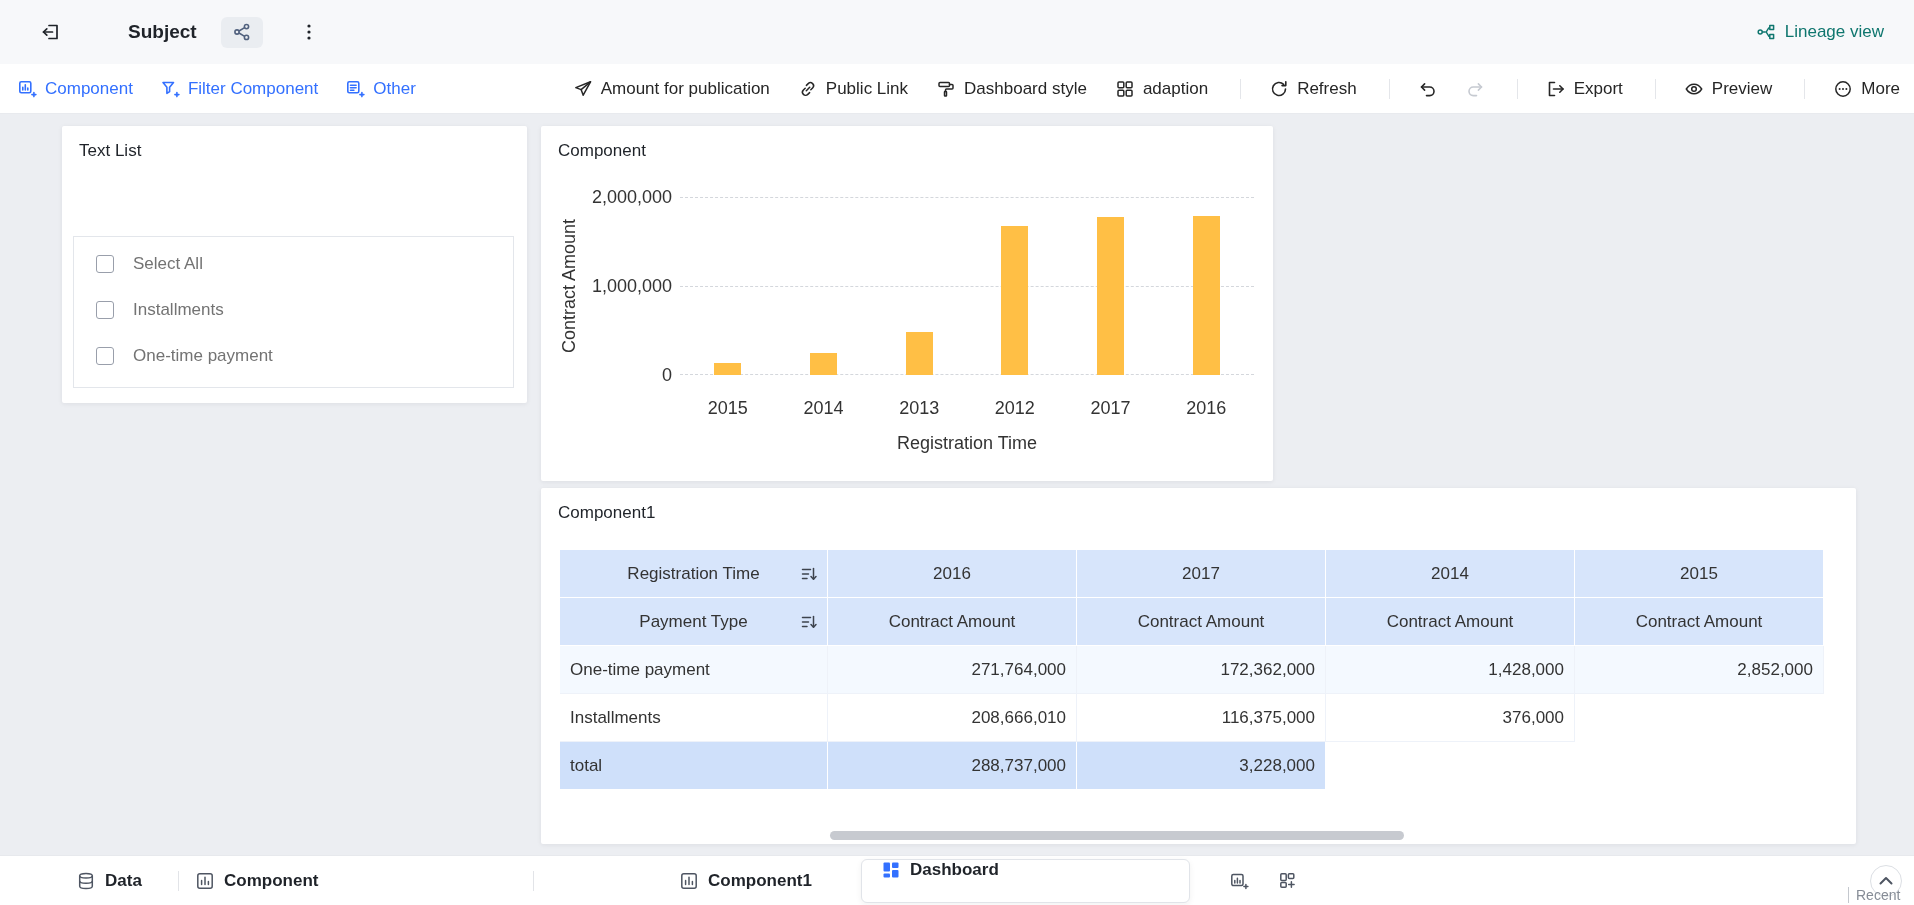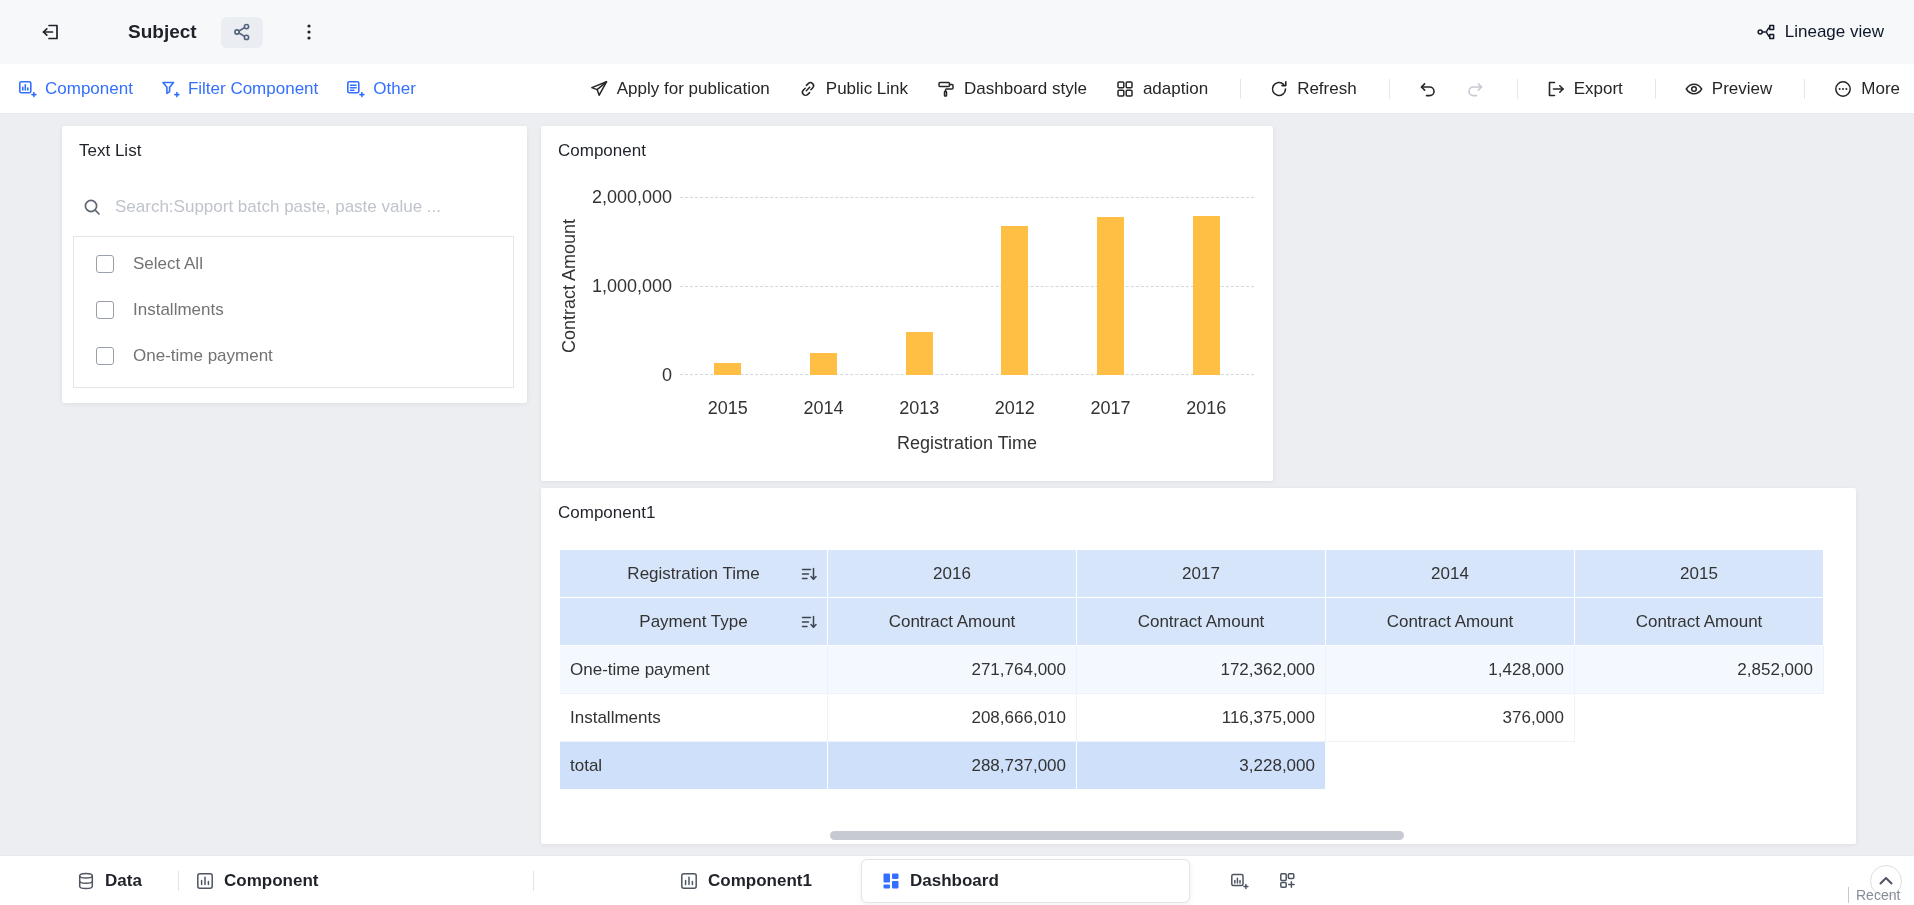--- a/index.html
+++ b/index.html
@@ -8,21 +8,21 @@
   .app{position:relative;width:1914px;height:905px;display:flex;flex-direction:column;overflow:hidden;background:#eceef2}
   svg{display:block}
 
   
   .topbar{height:64px;background:#f7f8fa;display:flex;align-items:center;padding:0 30px 0 40px;flex:0 0 auto}
   .icon-btn{display:flex;align-items:center;justify-content:center;cursor:pointer;background:none;border:none;color:#1f2329}
   .tb-title{font-size:19px;font-weight:700;margin-left:66px;color:#1f2329}
   .pill{margin-left:24px;width:42px;height:31px;border-radius:6px;background:#eaedf1;color:#51617e}
   .kebab{margin-left:36px}
   .spacer{flex:1}
-  .lineage{display:flex;align-items:center;gap:9px;font-size:17px;color:#0f172a;cursor:pointer}
+  .lineage{display:flex;align-items:center;gap:9px;font-size:17px;color:#0f766e;cursor:pointer}
 
   
   .toolbar{height:50px;background:#fff;border-bottom:1px solid #e8eaee;display:flex;align-items:center;padding:0 14px 0 17px;flex:0 0 auto}
   .tbtn{display:flex;align-items:center;gap:8px;font-size:17px;color:#262626;cursor:pointer;white-space:nowrap}
   .tbtn.blue{color:#3370ff}
   .tgroup-left{display:flex;align-items:center;gap:27px}
   .tgroup-right{display:flex;align-items:center;margin-left:auto}
   .tgroup-right .tbtn{margin-right:28px}
   .tgroup-right .tbtn:last-child{margin-right:0}
   .tsep{width:1px;height:20px;background:#e4e6ea;margin:0 28px 0 4px}
@@ -67,21 +67,21 @@
   .tr.r0 .tc{background:#f4f9ff}
   .tr.total .tc{background:#cfe0fa;border-right:1px solid #fff;border-bottom:1px solid #fff}
   .sort-ic{position:absolute;right:9px;top:50%;transform:translateY(-50%);display:flex;cursor:pointer}
   .hscroll{position:absolute;left:289px;bottom:4px;width:574px;height:9px;border-radius:5px;background:#c7cad0;cursor:pointer}
 
   
   .bottombar{height:50px;background:#fff;border-top:1px solid #e7e9ed;position:relative;flex:0 0 auto}
   .btab{position:absolute;top:0;height:100%;display:flex;align-items:center;gap:9px;font-size:17px;font-weight:600;color:#1f2329;cursor:pointer}
   .bicon{color:#4e5562;display:flex}
   .bsep{position:absolute;top:15px;width:1px;height:20px;background:#e2e4e8}
-  .dash-tab{position:absolute;left:861px;top:3px;width:329px;height:44px;background:#fff;border:1px solid #e1e4e9;border-radius:6px;box-shadow:0 2px 6px rgba(31,35,41,.06);display:flex;align-items:center;padding-left:19px;gap:9px;font-size:17px;font-weight:700;color:#1f2329;cursor:pointer}
+  .dash-tab{position:absolute;left:861px;top:3px;width:329px;height:44px;background:#fff;border:1px solid #e1e4e9;border-radius:6px;box-shadow:0 2px 6px rgba(31,35,41,.06);display:flex;align-items:flex-start;padding-left:19px;gap:9px;font-size:17px;font-weight:700;color:#1f2329;cursor:pointer}
   .addbtn{position:absolute;top:50%;transform:translateY(-50%);color:#4e5562;cursor:pointer;display:flex}
   .collapse{position:absolute;left:1869px;top:8px;cursor:pointer}
   .recent{position:absolute;left:1848px;top:31px;color:#868c96;font-size:14px;border-left:1px solid #c4c8ce;padding-left:7px;white-space:nowrap}
 </style>
 </head>
 <body>
 
 <div class="app">
 
   <header class="topbar">
@@ -163,21 +163,21 @@
     </div>
 
     <div class="tgroup-right">
       <div class="tbtn">
         <span>
           <svg width="20" height="20" viewBox="0 0 20 20" fill="none" stroke="currentColor" stroke-width="1.5" stroke-linecap="round" stroke-linejoin="round">
               <path d="M17.5 2.8 2.8 8.6l5.3 2 2.1 5.6 7.3-13.4z"></path>
               <path d="M8.1 10.6l9.4-7.8"></path>
             </svg>
         </span>
-        <span>Apply for publication</span>
+        <span>Amount for publication</span>
       </div>
       <div class="tbtn">
         <span>
           <svg width="20" height="20" viewBox="0 0 20 20" fill="none" stroke="currentColor" stroke-width="1.5" stroke-linecap="round" stroke-linejoin="round">
               <path d="M8.3 11.7l3.4-3.4"></path>
               <path d="M7.2 9.2 5.4 11a3.1 3.1 0 0 0 4.4 4.4l1.8-1.8"></path>
               <path d="M8.4 6.4l1.8-1.8a3.1 3.1 0 0 1 4.4 4.4l-1.8 1.8"></path>
             </svg>
         </span>
         <span>Public Link</span>
@@ -263,29 +263,20 @@
         </span>
         <span>More</span>
       </div>
     </div>
   </div>
 
   <main class="canvas">
 
     <section class="card filter-card">
       <div class="card-title">Text List</div>
-      <div class="search-row">
-        <span>
-          <svg width="20" height="20" viewBox="0 0 20 20" fill="none" stroke="currentColor" stroke-width="1.7" stroke-linecap="round">
-              <circle cx="9" cy="9" r="5.6"></circle>
-              <path d="M13.2 13.2 17 17"></path>
-            </svg>
-        </span>
-        <input class="search-input" type="text" placeholder="Search:Support batch paste, paste value ..." style="">
-      </div>
       <div class="opt-box">
         <div class="chk-row">
           <span class="chk"></span>
           <span class="chk-label">Select All</span>
         </div>
         <div class="chk-row">
           <span class="chk"></span>
           <span class="chk-label">Installments</span>
         </div>
         <div class="chk-row">

